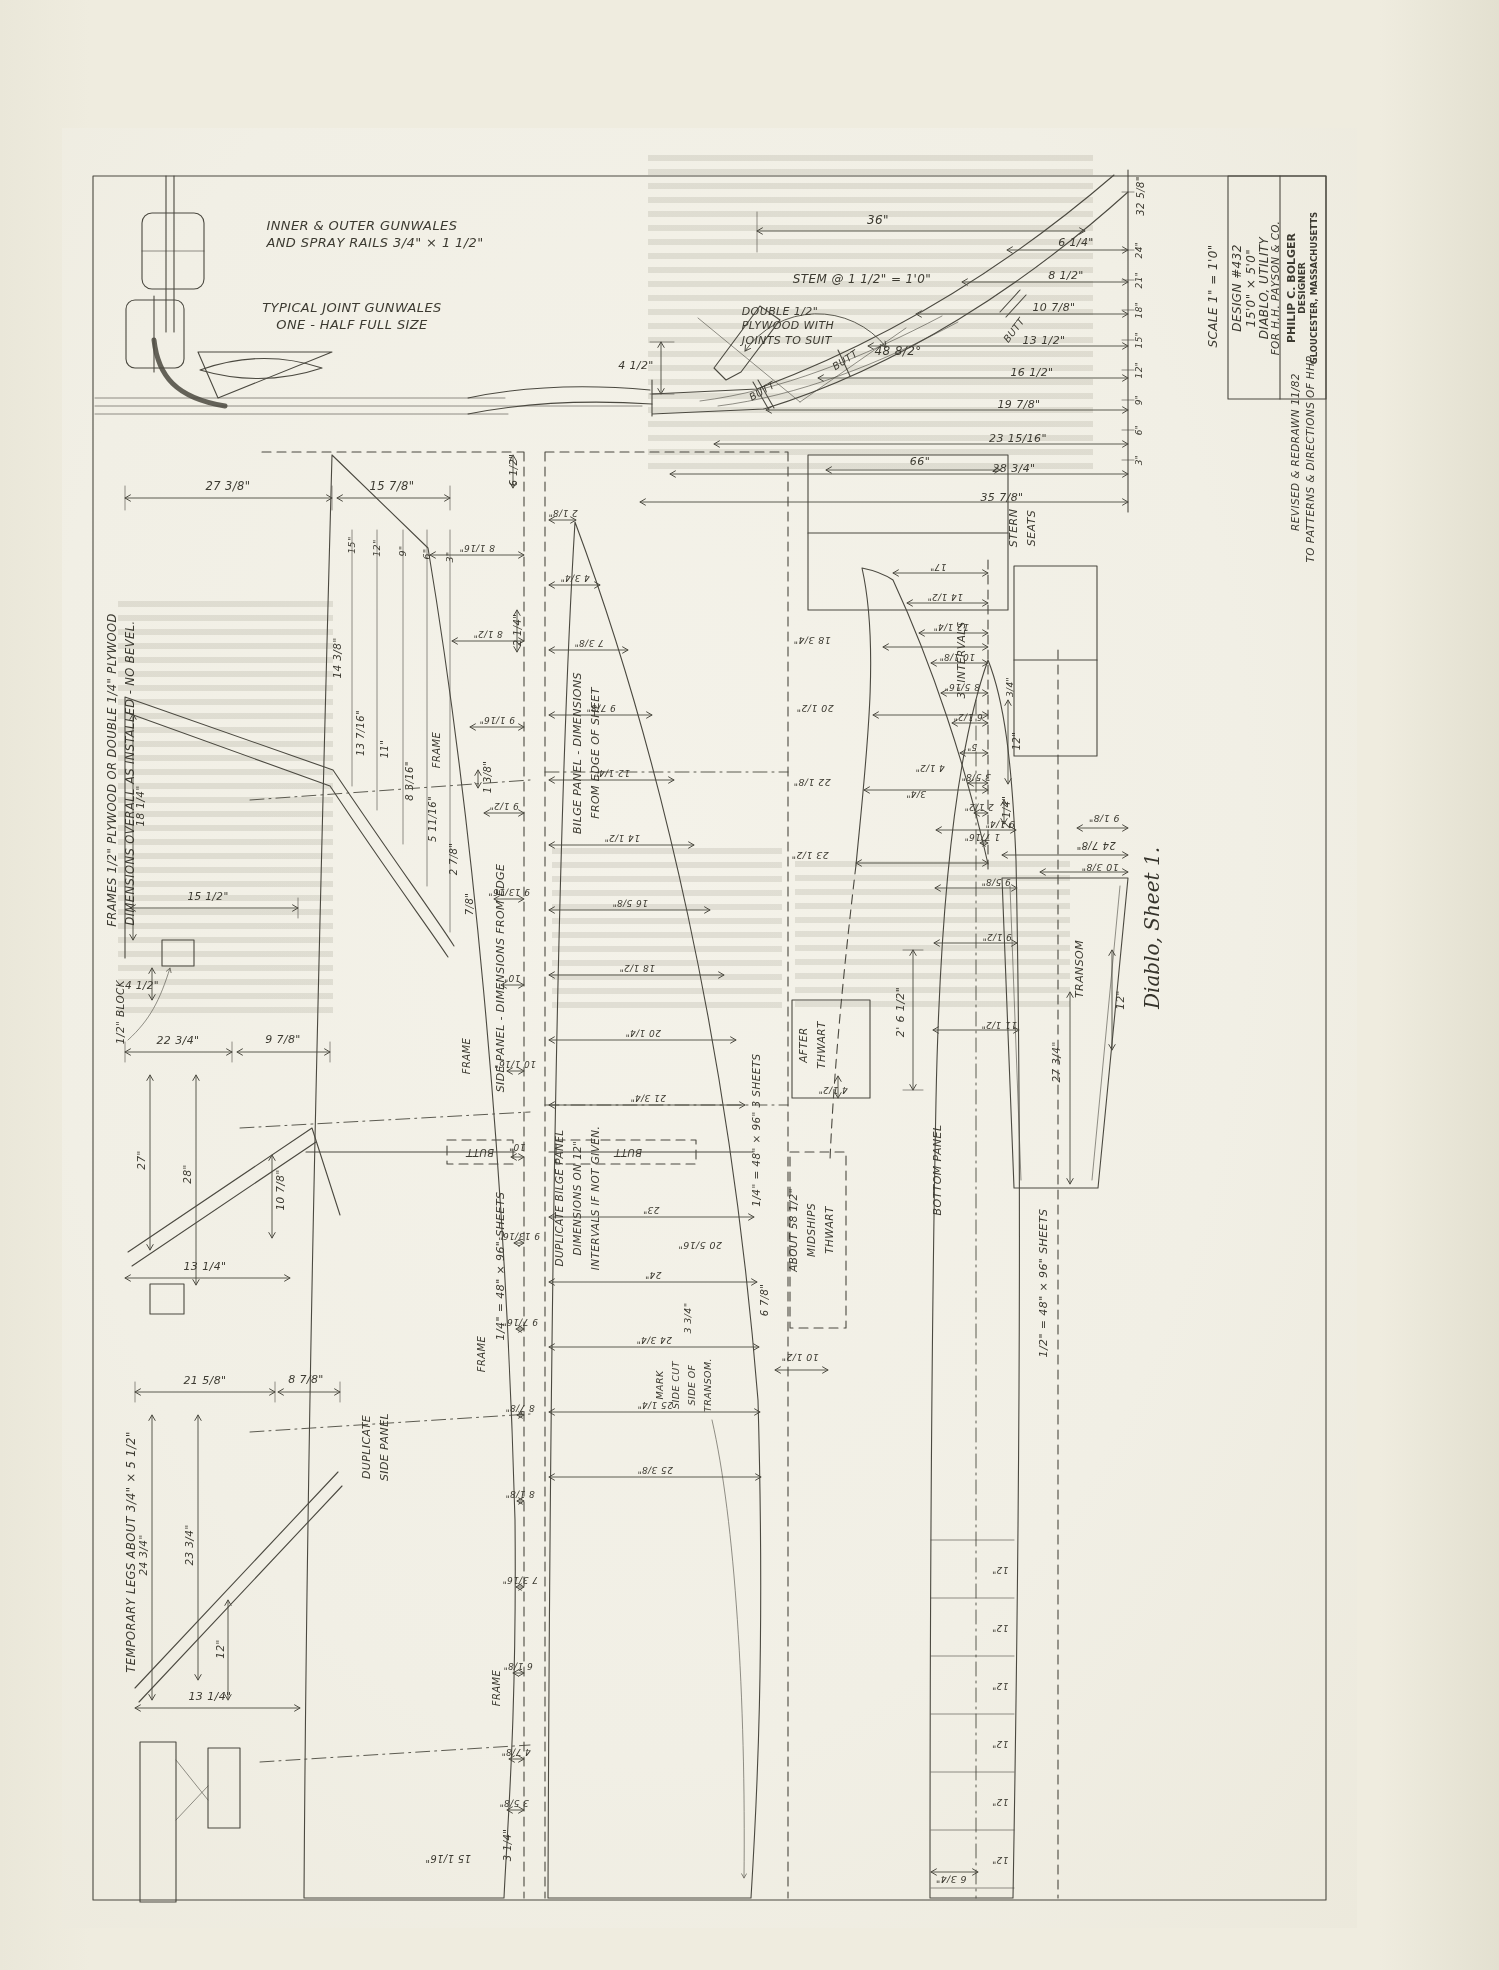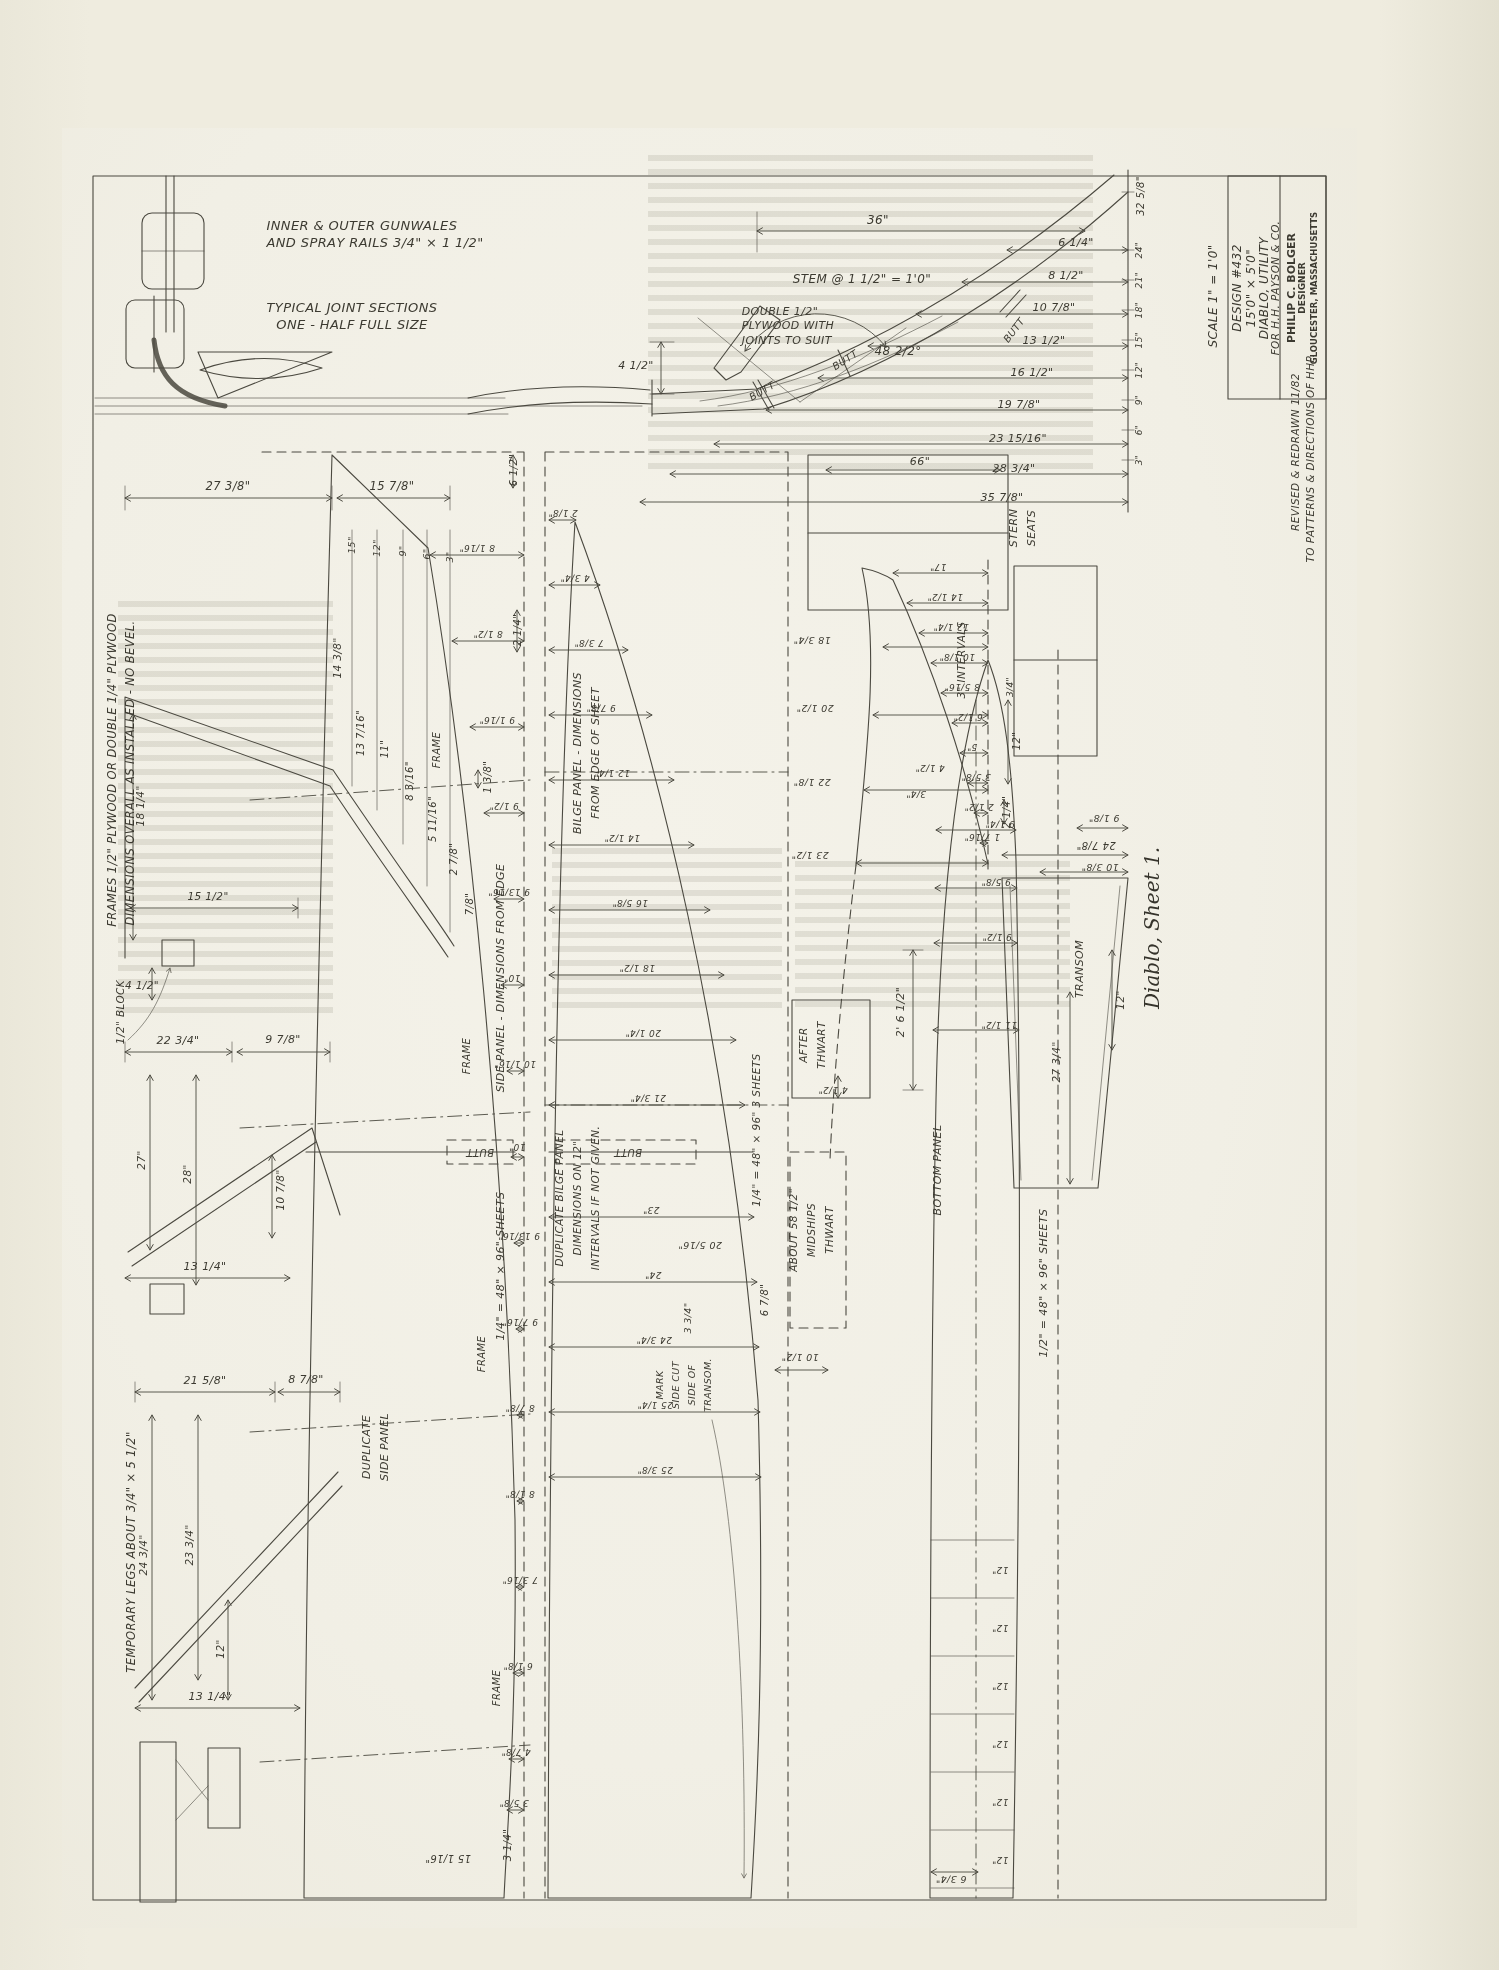--- a/index.html
+++ b/index.html
@@ -224,27 +224,27 @@
       <line class="dim" x1="934" y1="943" x2="1017" y2="943" marker-start="url(#a)" marker-end="url(#a)"></line>
       <line class="dim" x1="933" y1="1030" x2="1019" y2="1030" marker-start="url(#a)" marker-end="url(#a)"></line>
       <path class="thin" d="M931,1540 H1014 M931,1598 H1014 M931,1656 H1014 M931,1714 H1014 M931,1772 H1014 M931,1830 H1014 M931,1888 H1014"></path>
       <line class="dim" x1="931" y1="1872" x2="978" y2="1872" marker-start="url(#a)" marker-end="url(#a)"></line>
     </g>
   </svg>
 
   <div style="position:absolute;inset:0;">
       <div class="lbl " style="left: 375px; top: 235px; font-size: 13px; --r: 0deg; text-align: left;">INNER &amp; OUTER GUNWALES
 AND SPRAY RAILS 3/4" × 1 1/2"</div>
-      <div class="lbl " style="left: 352px; top: 317px; font-size: 13px; --r: 0deg;">TYPICAL JOINT SECTIONS
+      <div class="lbl " style="left: 352px; top: 317px; font-size: 13px; --r: 0deg;">TYPICAL JOINT GUNWALES
 ONE - HALF FULL SIZE</div>
       <div class="lbl " style="left: 862px; top: 280px; font-size: 12px; --r: 0deg;">STEM @ 1 1/2" = 1'0"</div>
       <div class="lbl " style="left: 788px; top: 326px; font-size: 11px; --r: 0deg; text-align: left;">DOUBLE 1/2"
 PLYWOOD WITH
 JOINTS TO SUIT</div>
-      <div class="lbl " style="left: 898px; top: 352px; font-size: 12px; --r: 0deg;">48 2/2°</div>
+      <div class="lbl " style="left: 898px; top: 352px; font-size: 12px; --r: 0deg;">48 8/2°</div>
       <div class="lbl " style="left: 878px; top: 221px; font-size: 12px; --r: 0deg;">36"</div>
       <div class="lbl " style="left: 636px; top: 366px; font-size: 11px; --r: 0deg;">4 1/2"</div>
       <div class="lbl " style="left: 762px; top: 391px; font-size: 10px; --r: -30deg;">BUTT</div>
       <div class="lbl " style="left: 845px; top: 360px; font-size: 10px; --r: -33deg;">BUTT</div>
       <div class="lbl " style="left: 1014px; top: 330px; font-size: 10px; --r: -52deg;">BUTT</div>
       <div class="lbl " style="left: 1076px; top: 243px; font-size: 11px; --r: 0deg;">6 1/4"</div>
       <div class="lbl " style="left: 1066px; top: 276px; font-size: 11px; --r: 0deg;">8 1/2"</div>
       <div class="lbl " style="left: 1054px; top: 308px; font-size: 11px; --r: 0deg;">10 7/8"</div>
       <div class="lbl " style="left: 1044px; top: 341px; font-size: 11px; --r: 0deg;">13 1/2"</div>
       <div class="lbl " style="left: 1032px; top: 373px; font-size: 11px; --r: 0deg;">16 1/2"</div>

